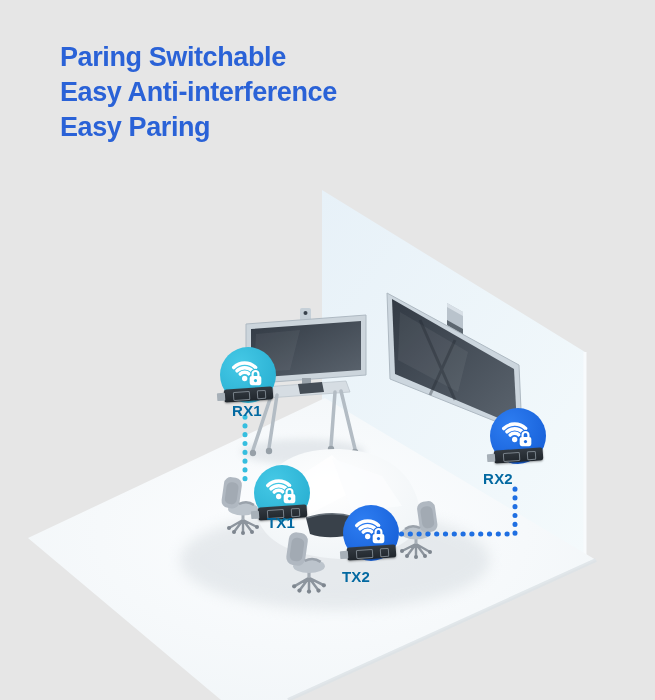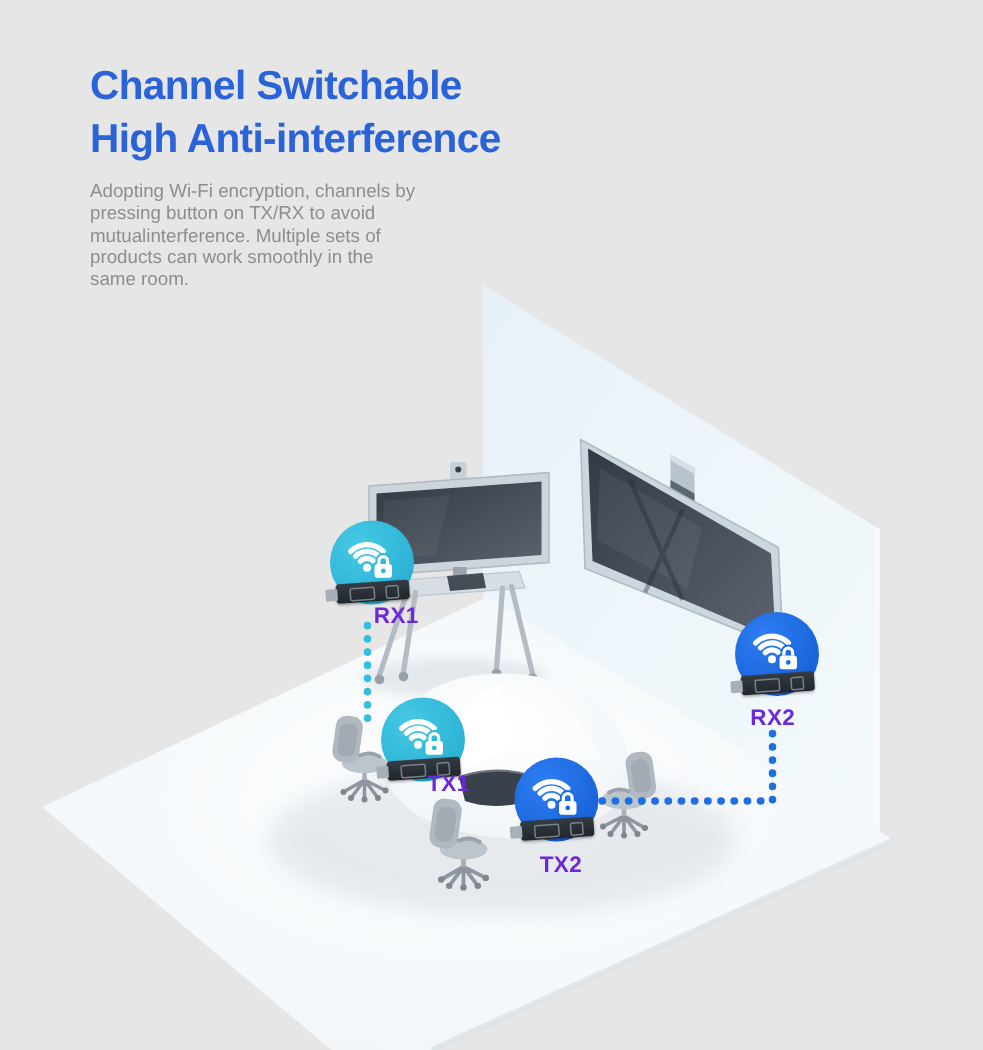--- a/index.html
+++ b/index.html
@@ -15,33 +15,32 @@
   .badge{position:absolute;width:56px;height:56px;border-radius:50%;z-index:10;}
   .badge.cyan{--bg:#2fb9da;background:radial-gradient(circle at 35% 30%, #45c9e6, #22a9cd);}
   .badge.blue{--bg:#1b6ce2;background:radial-gradient(circle at 35% 30%, #2e7ef2, #1259d2);}
   .badge svg.wl{position:absolute;left:8px;top:4px;width:40px;height:40px;}
   .dongle{position:absolute;left:4px;bottom:2px;width:49px;height:13px;border-radius:2.5px;
           background:linear-gradient(#343b42,#20262c);transform:rotate(-4deg);
           box-shadow:0 1px 2px rgba(0,0,0,.35);}
   .dongle .plug{position:absolute;left:-7px;top:2.5px;width:8px;height:8px;background:#a7b0b8;border-radius:1px;}
   .dongle .d1{position:absolute;left:9px;top:3px;width:15px;height:6.5px;border:1px solid #79828a;border-radius:1.5px;}
   .dongle .d2{position:absolute;right:7px;top:3px;width:7px;height:6.5px;border:1px solid #79828a;border-radius:1.5px;}
-  .dev-label{position:absolute;width:64px;text-align:right;font-size:15px;font-weight:700;
-             color:#6d28d9;z-index:11;letter-spacing:.2px;}
+  .dev-label{position:absolute;width:64px;text-align:center;font-size:15px;font-weight:700;
+             color:#0369a1;z-index:11;letter-spacing:.2px;}
 </style>
 </head>
 <body>
 
 <div class="stage">
 
   <div class="hero">
-    <h1><span>Channel Switchable</span><br>
-    <span>High Anti-interference</span><br>
-    </h1>
-    <p>Adopting Wi-Fi encryption, channels by pressing button on TX/RX to avoid mutualinterference. Multiple sets of products can work smoothly in the same room.</p>
+    <h1><span>Paring Switchable</span><br>
+    <span>Easy Anti-interference</span><br>
+    <span>Easy Paring</span></h1>
   </div>
 
   <svg class="scene" width="655" height="700" viewBox="0 0 655 700">
     <defs>
       <linearGradient id="gWall" x1="0" y1="0" x2="1" y2="1">
         <stop offset="0" stop-color="#e7f1f8"></stop>
           <stop offset="1" stop-color="#f4fafc"></stop>
       </linearGradient>
       <radialGradient id="gFloor" cx="0.5" cy="0.45" r="0.75">
         <stop offset="0" stop-color="#fdfeff"></stop>

